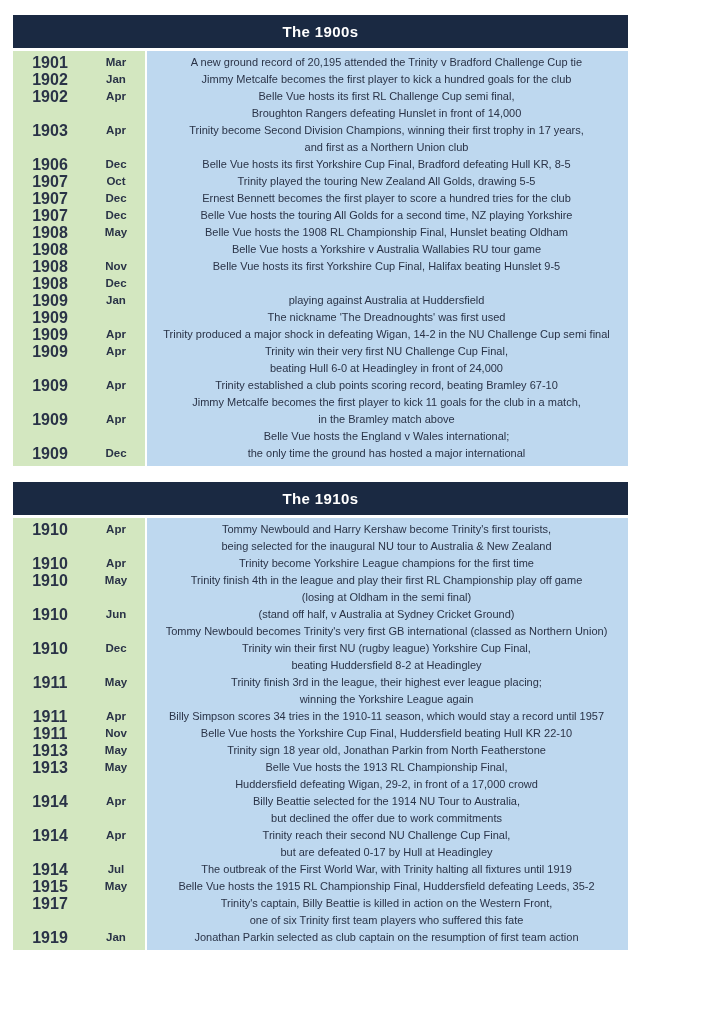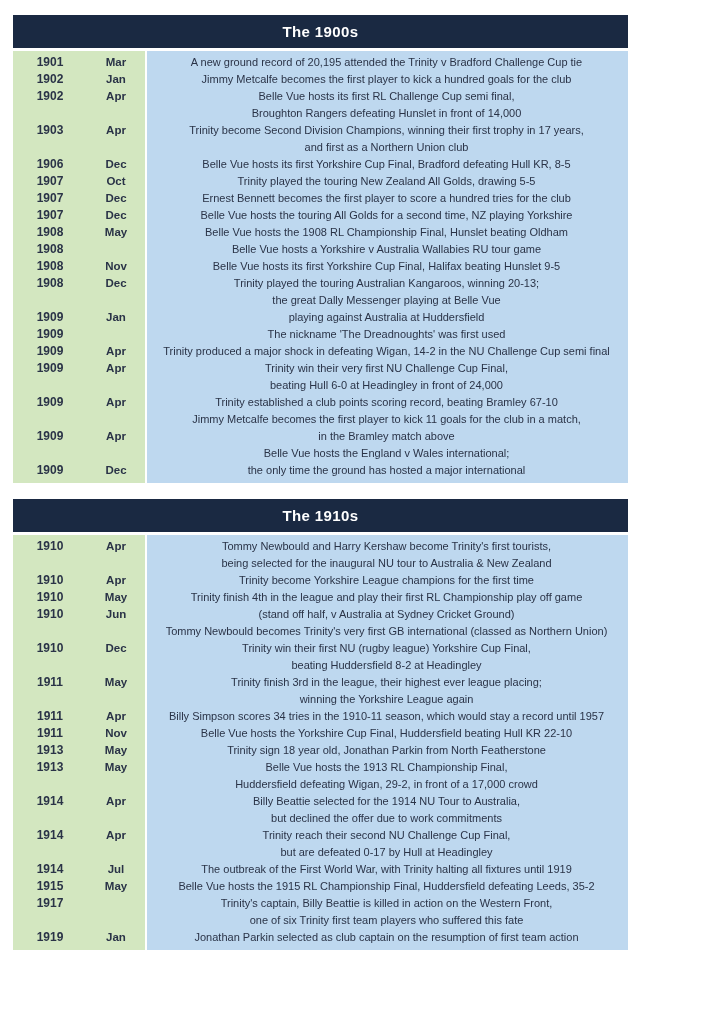--- a/index.html
+++ b/index.html
@@ -51,21 +51,21 @@
   }
   .cell {
     font-size: 11px;
     line-height: 17px;
     color: var(--ink, #2a3347);
   }
   .year {
     width: 74px;
     text-align: center;
     font-weight: bold;
-    font-size: 12px;
+    font-size: 16px;
     display: flex;
     flex-direction: column;
     justify-content: flex-start;
   }
   .month {
     width: 58px;
     text-align: center;
     font-weight: bold;
     font-size: 11.5px;
     display: flex;
@@ -221,24 +221,20 @@
               <div class="event-line">Belle Vue hosts its first Yorkshire Cup Final, Halifax beating Hunslet 9-5</div>
             </div>
           </div>
           <div class="row">
             <div class="cell year">
               <span>1908</span>
             </div>
             <div class="cell month">
               <span>Dec</span>
             </div>
-            <div class="cell event">
-              <div class="event-line">Trinity played the touring Australian Kangaroos, winning 20-13;</div>
-              <div class="event-line">the great Dally Messenger playing at Belle Vue</div>
-            </div>
           </div>
           <div class="row">
             <div class="cell year">
               <span>1909</span>
             </div>
             <div class="cell month">
               <span>Jan</span>
             </div>
             <div class="cell event">
               <div class="event-line">playing against Australia at Huddersfield</div>
@@ -341,20 +337,21 @@
           </div>
           <div class="row">
             <div class="cell year">
               <span>1910</span>
             </div>
             <div class="cell month">
               <span>May</span>
             </div>
             <div class="cell event">
               <div class="event-line">Trinity finish 4th in the league and play their first RL Championship play off game</div>
+              <div class="event-line">(losing at Oldham in the semi final)</div>
             </div>
           </div>
           <div class="row">
             <div class="cell year">
               <span>1910</span>
             </div>
             <div class="cell month">
               <span>Jun</span>
             </div>
             <div class="cell event">

